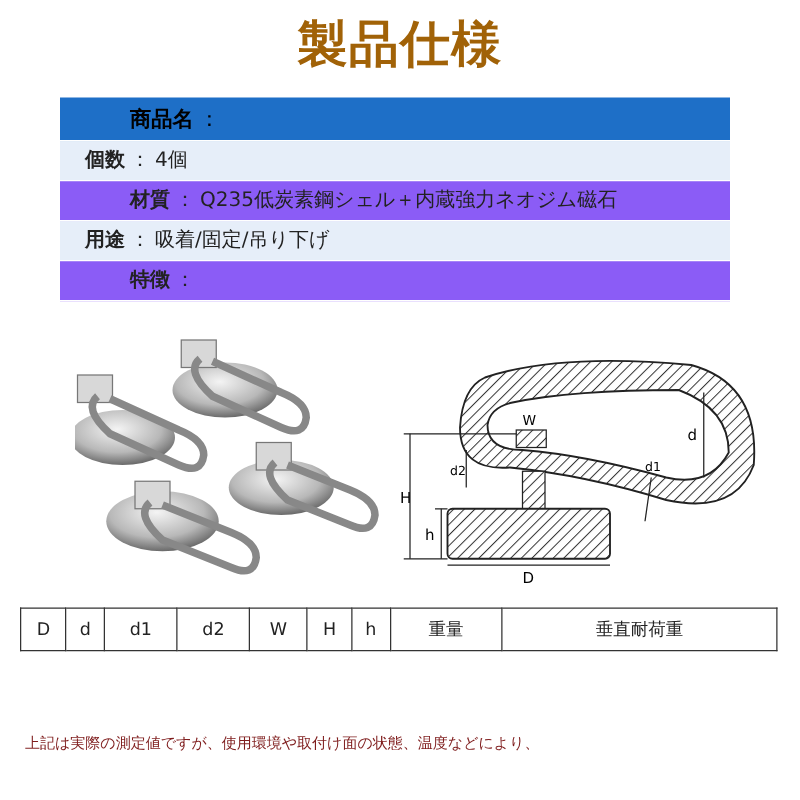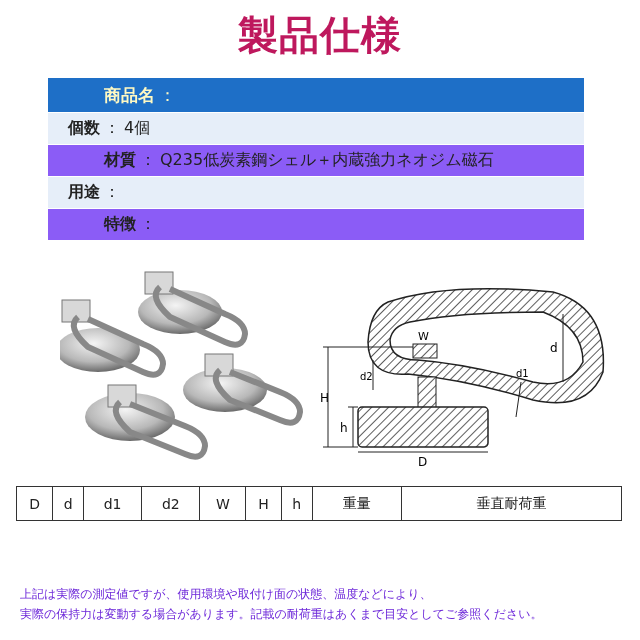--- a/index.html
+++ b/index.html
@@ -1,32 +1,32 @@
 <!DOCTYPE html>
 <html><head>
   <meta charset="utf-8">
   <style>
     html, body { margin: 0; padding: 0; background: #ffffff; }
     body { width: 640px; height: 640px; position: relative; overflow: hidden;
       font-family: "DejaVu Sans", "Liberation Sans", sans-serif; color: #222; }
     .title { position: absolute; left: 0; top: 8px; width: 640px; text-align: center;
-      font-size: 40px; font-weight: bold; color: #be185d; letter-spacing: 1px; }
+      font-size: 40px; font-weight: bold; color: #a16207; letter-spacing: 1px; }
     .spec { position: absolute; left: 48px; top: 78px; width: 536px; }
     .spec-row { height: 32px; display: flex; align-items: center; padding-left: 56px; font-size: 16px; box-sizing: border-box; border-bottom: 1px solid #fff; }
-    .spec-row.head { background: #1e6fc7; color: #fef9c3; height: 35px; font-size: 17px; }
+    .spec-row.head { background: #1e6fc7; color: #000000; height: 35px; font-size: 17px; }
     .spec-row.odd { background: #e6eef9; padding-left: 20px; }
     .spec-row.even { background: #8b5cf6; }
     .spec-row .k { font-weight: bold; }
     .spec-row .sep { margin: 0 4px; }
     .photo { position: absolute; left: 60px; top: 262px; width: 250px; height: 210px; }
     .diagram { position: absolute; left: 318px; top: 282px; width: 305px; height: 190px; }
     .table { position: absolute; left: 16px; top: 486px; width: 606px; border-collapse: collapse; font-size: 14px; }
     .table td { border: 1px solid #333; text-align: center; height: 38px; padding: 0; }
     .table tr.h td { height: 33px; }
-    .note { position: absolute; left: 20px; top: 584px; font-size: 12px; line-height: 20px; color: #6d28d9; }
+    .note { position: absolute; left: 20px; top: 584px; font-size: 12px; line-height: 20px; color: #7f1d1d; }
   </style>
 </head>
 <body>
 
 <div class="title">製品仕様</div>
 
 <div class="spec">
   <div class="spec-row head">
     <span class="k">商品名</span>
     <span class="sep">：</span>
@@ -37,20 +37,21 @@
     <span>4個</span>
   </div>
   <div class="spec-row even">
     <span class="k">材質</span>
     <span class="sep">：</span>
     <span>Q235低炭素鋼シェル＋内蔵強力ネオジム磁石</span>
   </div>
   <div class="spec-row odd">
     <span class="k">用途</span>
     <span class="sep">：</span>
+    <span>吸着/固定/吊り下げ</span>
   </div>
   <div class="spec-row even">
     <span class="k">特徴</span>
     <span class="sep">：</span>
   </div>
 </div>
 
 <svg class="photo" viewBox="0 0 250 210">
   <defs>
     <radialGradient id="mg" cx="45%" cy="35%" r="70%">
@@ -122,14 +123,13 @@
     <td>H</td>
     <td>h</td>
     <td>重量</td>
     <td>垂直耐荷重</td>
   </tr>
 </tbody>
   </table>
 
 <div class="note">
   <div>上記は実際の測定値ですが、使用環境や取付け面の状態、温度などにより、</div>
-  <div>実際の保持力は変動する場合があります。記載の耐荷重はあくまで目安としてご参照ください。</div>
 </div>
 
 </body></html>

